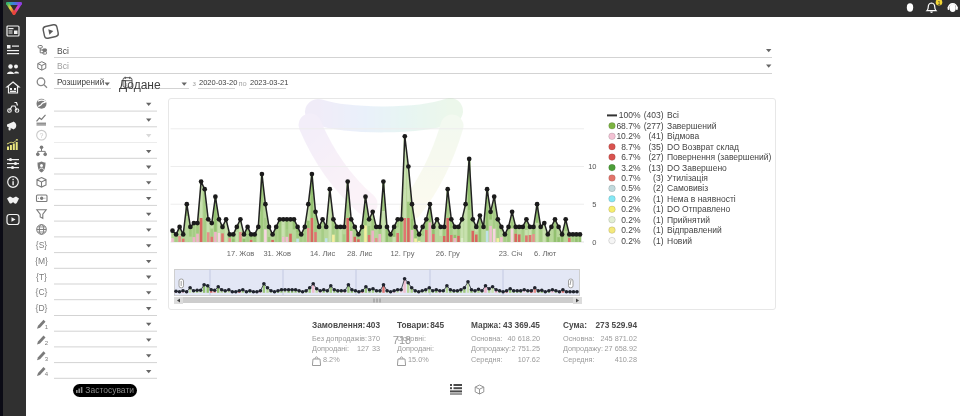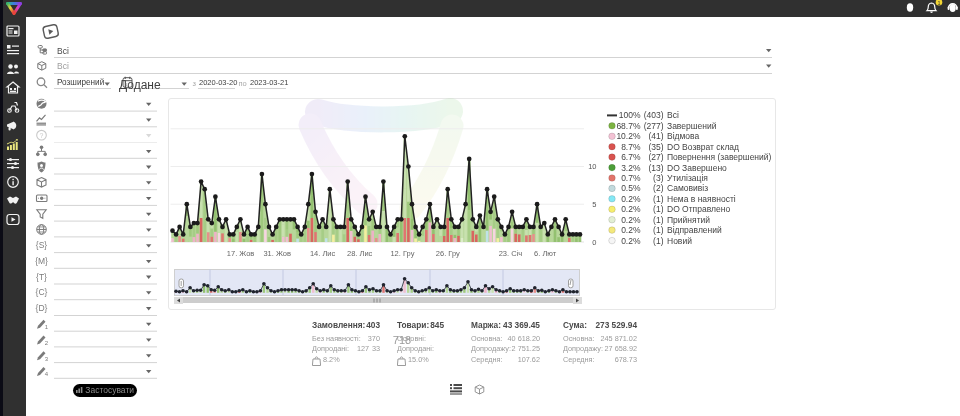--- a/index.html
+++ b/index.html
@@ -966,21 +966,21 @@
     <path d="M146 354.2 l5.4 0 l-2.7 3.3 Z" fill="#666"></path>
     <g transform="translate(36,365.44)">
       <path d="M1 10.5 L2 7.5 L7.5 1.5 L9.5 3.5 L4 9.5 Z" fill="#7b7b7b"></path>
       <text x="10.5" y="11" font-size="6" fill="#7b7b7b" text-anchor="middle">4</text>
     </g>
     <line x1="54" y1="378.3" x2="157" y2="378.3" stroke="#d3d3d3" stroke-width="1"></line>
     <path d="M146 369.9 l5.4 0 l-2.7 3.3 Z" fill="#666"></path>
   </svg>
 <div style="position:absolute;left:312px;top:319.5px;font-size:8.3px;color:#4a4a4a;font-weight:bold">Замовлення:</div>
 <div style="position:absolute;left:290px;top:319.5px;width:90px;text-align:right;font-size:8.3px;color:#4a4a4a;font-weight:bold">403</div>
-<div style="position:absolute;left:312px;top:333.5px;font-size:7.3px;color:#9b9b9b">Без наявності:</div>
+<div style="position:absolute;left:312px;top:333.5px;font-size:7.3px;color:#9b9b9b">Без допродажів:</div>
 <div style="position:absolute;left:290px;top:333.5px;width:90px;text-align:right;font-size:7.3px;color:#9b9b9b">370</div>
 <div style="position:absolute;left:312px;top:344.0px;font-size:7.3px;color:#9b9b9b">Допродані:</div>
 <div style="position:absolute;left:290px;top:344.0px;width:90px;text-align:right;font-size:7.3px;color:#9b9b9b">33</div>
 <svg style="position:absolute;left:312px;top:355.5px" width="9" height="10" viewBox="0 0 9 10">
     <path d="M1 3 L8 3 L8.6 9.5 L0.4 9.5 Z M3 3 C3 0.2,6 0.2,6 3" fill="none" stroke="#9b9b9b" stroke-width="1"></path>
   </svg>
 <div style="position:absolute;left:323px;top:354.5px;font-size:7.3px;color:#9b9b9b">8.2%</div>
 <div style="position:absolute;left:397px;top:319.5px;font-size:8.3px;color:#4a4a4a;font-weight:bold">Товари:</div>
 <div style="position:absolute;left:354px;top:319.5px;width:90px;text-align:right;font-size:8.3px;color:#4a4a4a;font-weight:bold">845</div>
 <div style="position:absolute;left:397px;top:333.5px;font-size:7.3px;color:#9b9b9b">Основні:</div>
@@ -999,21 +999,21 @@
 <div style="position:absolute;left:450px;top:344.0px;width:90px;text-align:right;font-size:7.3px;color:#9b9b9b">2 751.25</div>
 <div style="position:absolute;left:471px;top:354.5px;font-size:7.3px;color:#9b9b9b">Середня:</div>
 <div style="position:absolute;left:450px;top:354.5px;width:90px;text-align:right;font-size:7.3px;color:#9b9b9b">107.62</div>
 <div style="position:absolute;left:563px;top:319.5px;font-size:8.3px;color:#4a4a4a;font-weight:bold">Сума:</div>
 <div style="position:absolute;left:547px;top:319.5px;width:90px;text-align:right;font-size:8.3px;color:#4a4a4a;font-weight:bold">273 529.94</div>
 <div style="position:absolute;left:563px;top:333.5px;font-size:7.3px;color:#9b9b9b">Основна:</div>
 <div style="position:absolute;left:547px;top:333.5px;width:90px;text-align:right;font-size:7.3px;color:#9b9b9b">245 871.02</div>
 <div style="position:absolute;left:563px;top:344.0px;font-size:7.3px;color:#9b9b9b">Допродажу:</div>
 <div style="position:absolute;left:547px;top:344.0px;width:90px;text-align:right;font-size:7.3px;color:#9b9b9b">27 658.92</div>
 <div style="position:absolute;left:563px;top:354.5px;font-size:7.3px;color:#9b9b9b">Середня:</div>
-<div style="position:absolute;left:547px;top:354.5px;width:90px;text-align:right;font-size:7.3px;color:#9b9b9b">678.73</div>
+<div style="position:absolute;left:547px;top:354.5px;width:90px;text-align:right;font-size:7.3px;color:#9b9b9b">410.28</div>
 <svg style="position:absolute;left:450px;top:384px" width="36" height="11" viewBox="0 0 36 11">
 <g fill="#4a4a4a">
       <rect x="0" y="0" width="2" height="2"></rect>
       <rect x="3.5" y="0" width="8.5" height="2"></rect>
       <rect x="0" y="3.2" width="2" height="2"></rect>
       <rect x="3.5" y="3.2" width="8.5" height="2"></rect>
       <rect x="0" y="6.4" width="12" height="2"></rect>
       <rect x="0" y="9" width="12" height="2" opacity="0.55"></rect>
     </g>
 <g stroke="#8a8a8a" fill="none" stroke-width="0.9">

